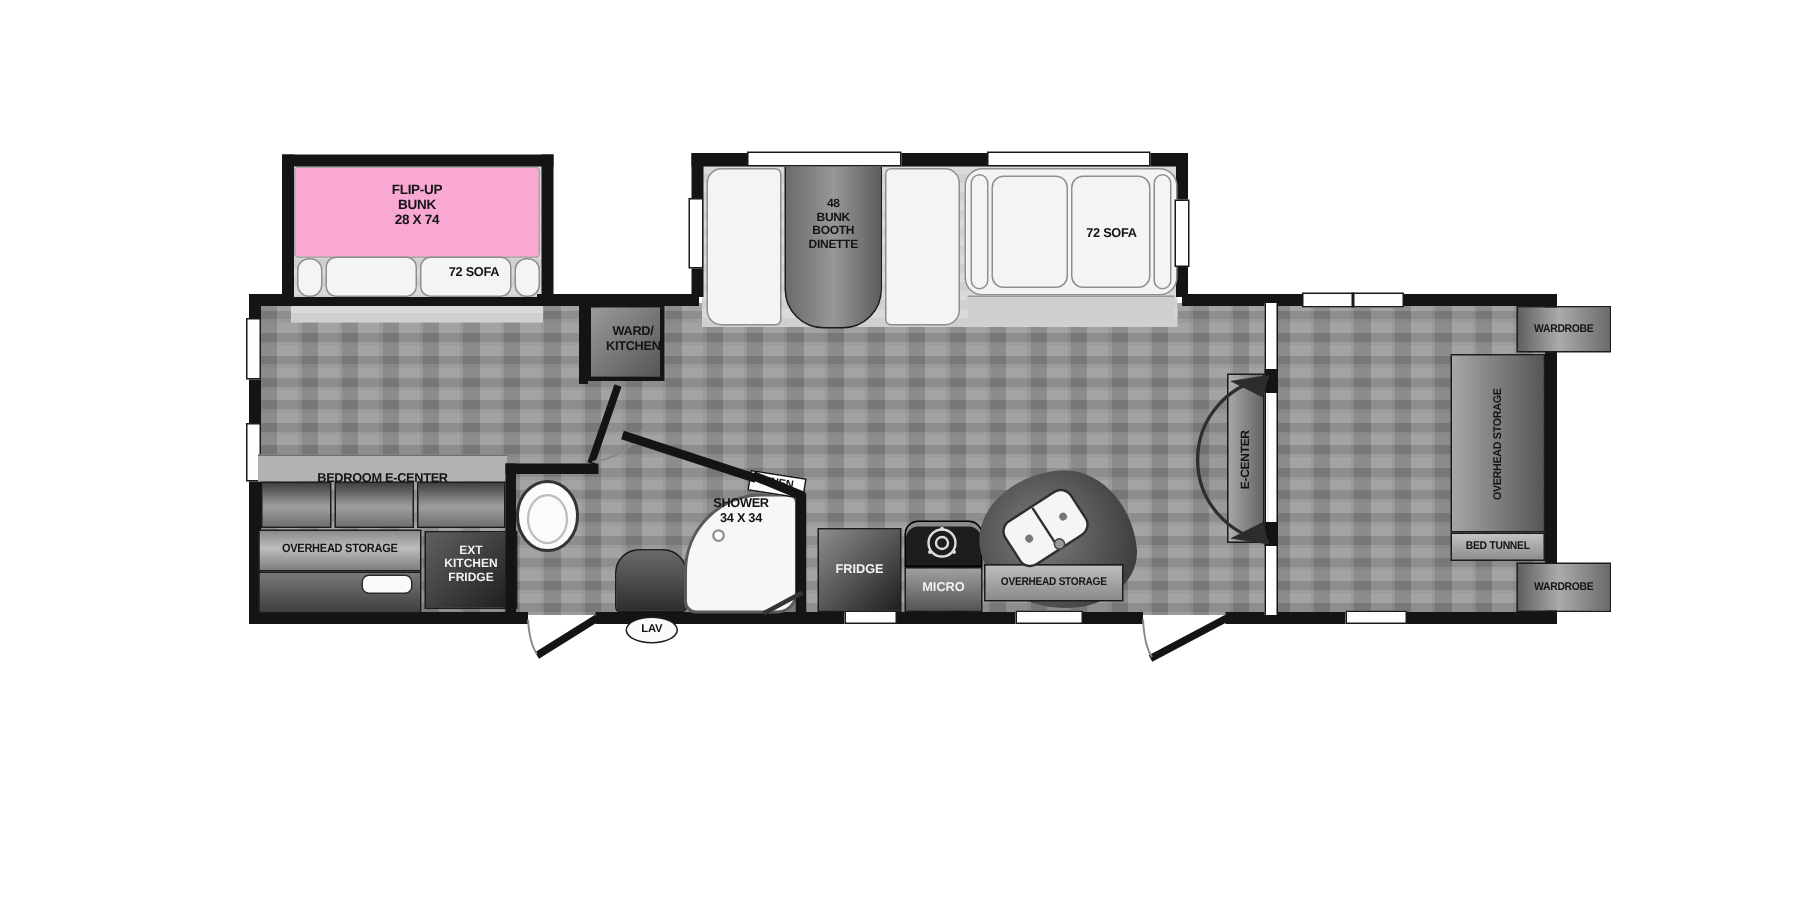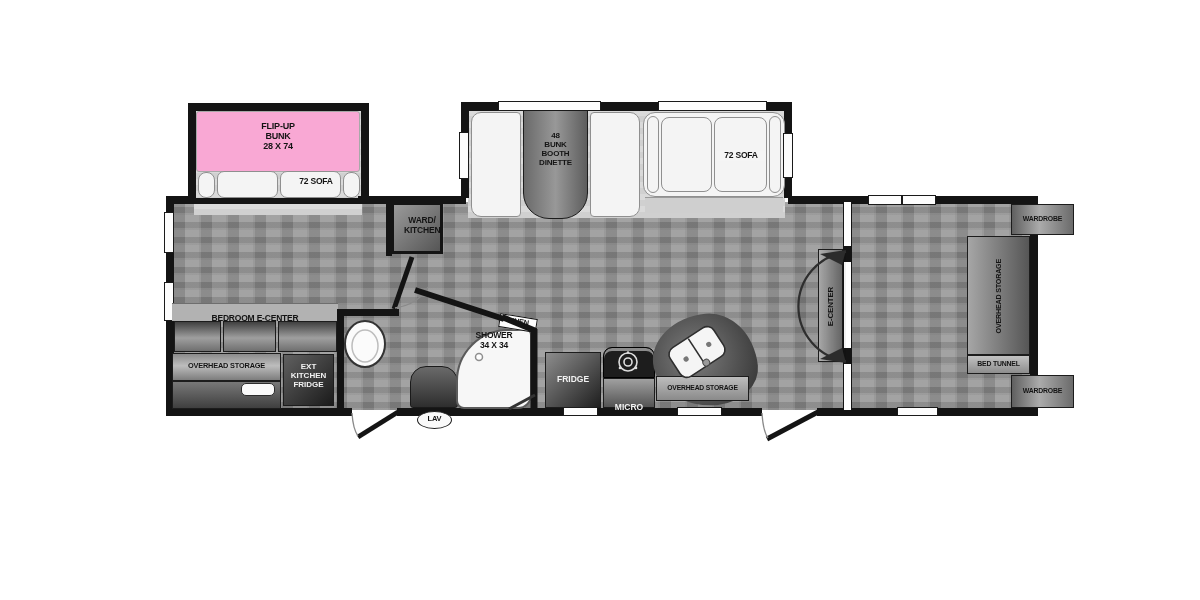--- a/index.html
+++ b/index.html
@@ -113,21 +113,21 @@
     <div class="lbl" style="font-size:8.5px;margin-top:10px;">BEDROOM E-CENTER</div>
   </div>
   <div class="abs cab grad-v" style="left:174px;top:321px;width:47px;height:31px;"></div>
   <div class="abs cab grad-v" style="left:223px;top:321px;width:53px;height:31px;"></div>
   <div class="abs cab grad-v" style="left:278px;top:321px;width:59px;height:31px;"></div>
   <div class="abs cab grad-l" style="left:172px;top:353px;width:109px;height:28px;">
     <div class="lbl" style="font-size:8px;margin-top:8px;transform:scaleX(.92);">OVERHEAD STORAGE</div>
   </div>
   <div class="abs cab" style="left:172px;top:381px;width:109px;height:28px;background:linear-gradient(180deg,#787878,#3f3f3f);"></div>
   <div class="abs" style="left:241px;top:383px;width:34px;height:13px;background:#fafafa;border:1.5px solid #2c2c2c;border-radius:5px;"></div>
-  <div class="abs cab grad-d" style="left:283px;top:354px;width:51px;height:52px;">
+  <div class="abs cab grad-d" style="left:283px;top:354px;width:62px;height:52px;">
     <div class="lbl-w" style="font-size:8px;margin-top:7px;">
       <div>EXT</div>
       <div>KITCHEN</div>
       <div>FRIDGE</div>
     </div>
   </div>
 
   <div class="abs wall" style="left:337px;top:309px;width:7px;height:102px;"></div>
   <div class="abs wall" style="left:337px;top:309px;width:62px;height:7px;"></div>
   <div class="abs" style="left:410px;top:366px;width:48px;height:42px;background:linear-gradient(180deg,#6a6a6a,#2e2e2e);border-radius:16px 16px 3px 3px;border:1px solid #1a1a1a;">
@@ -143,21 +143,21 @@
   </div>
   <div class="abs" style="left:499px;top:316px;width:38px;height:14px;background:#fdfdfd;border:1.5px solid #141414;transform:rotate(9deg);">
     <div class="lbl" style="font-size:7.5px;margin-top:1px;">LINEN</div>
   </div>
 
   <div class="abs cab" style="left:545px;top:352px;width:56px;height:56px;background:linear-gradient(135deg,#8d8d8d,#1f1f1f);">
     <div class="lbl-w" style="font-size:8.5px;margin-top:22px;">FRIDGE</div>
   </div>
   <div class="abs" style="left:603px;top:347px;width:52px;height:31px;background:#1d1d1d;border-radius:9px 9px 0 0;border:1px solid #000;box-shadow:inset 0 3px 0 #8b8b8b;"></div>
   <div class="abs cab" style="left:603px;top:378px;width:52px;height:30px;background:linear-gradient(180deg,#a0a0a0,#545454);">
-    <div class="lbl-w" style="font-size:8.5px;margin-top:24px;">MICRO</div>
+    <div class="lbl-w" style="font-size:8.5px;margin-top:8px;">MICRO</div>
   </div>
   <div class="abs" style="left:653px;top:314px;width:104px;height:92px;background:radial-gradient(circle at 40% 45%,#7d7d7d,#3a3a3a 85%);border-radius:55% 45% 42% 58% / 48% 62% 38% 52%;transform:rotate(-6deg);"></div>
   <div class="abs cab" style="left:656px;top:376px;width:93px;height:25px;background:linear-gradient(180deg,#bdbdbd,#8a8a8a);">
     <div class="lbl" style="font-size:7.5px;margin-top:7px;transform:scaleX(.9);">OVERHEAD STORAGE</div>
   </div>
 
   <div class="abs" style="left:843px;top:202px;width:9px;height:208px;background:#fff;border-left:1.5px solid #141414;border-right:1.5px solid #141414;"></div>
   <div class="abs wall" style="left:843px;top:246px;width:9px;height:16px;"></div>
   <div class="abs wall" style="left:843px;top:348px;width:9px;height:16px;"></div>
   <div class="abs cab" style="left:818px;top:249px;width:25px;height:113px;background:linear-gradient(90deg,#b0b0b0,#6a6a6a);">

